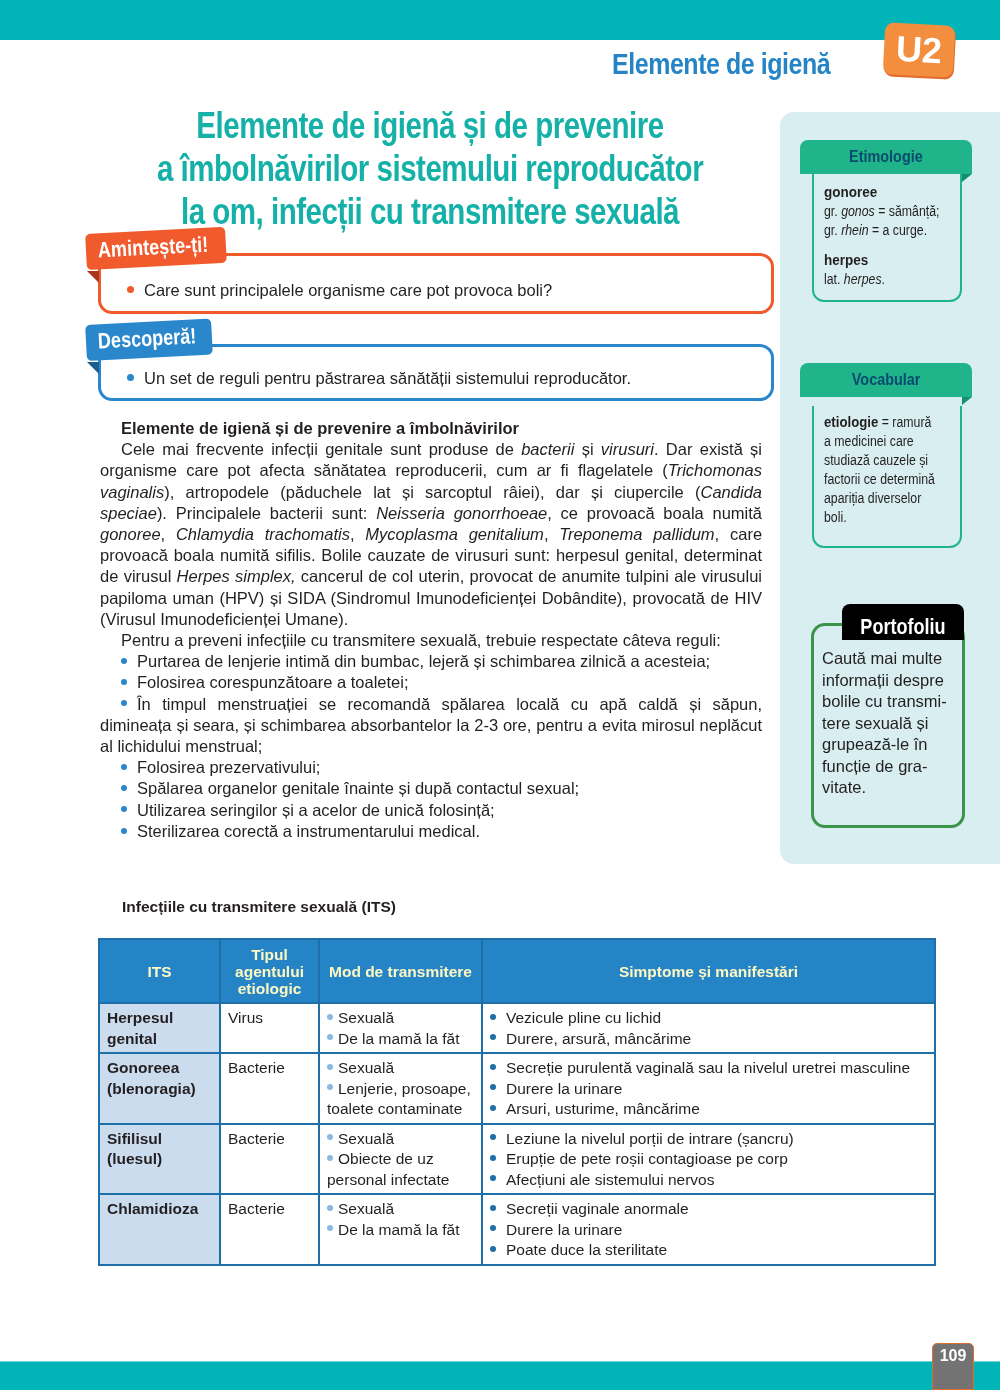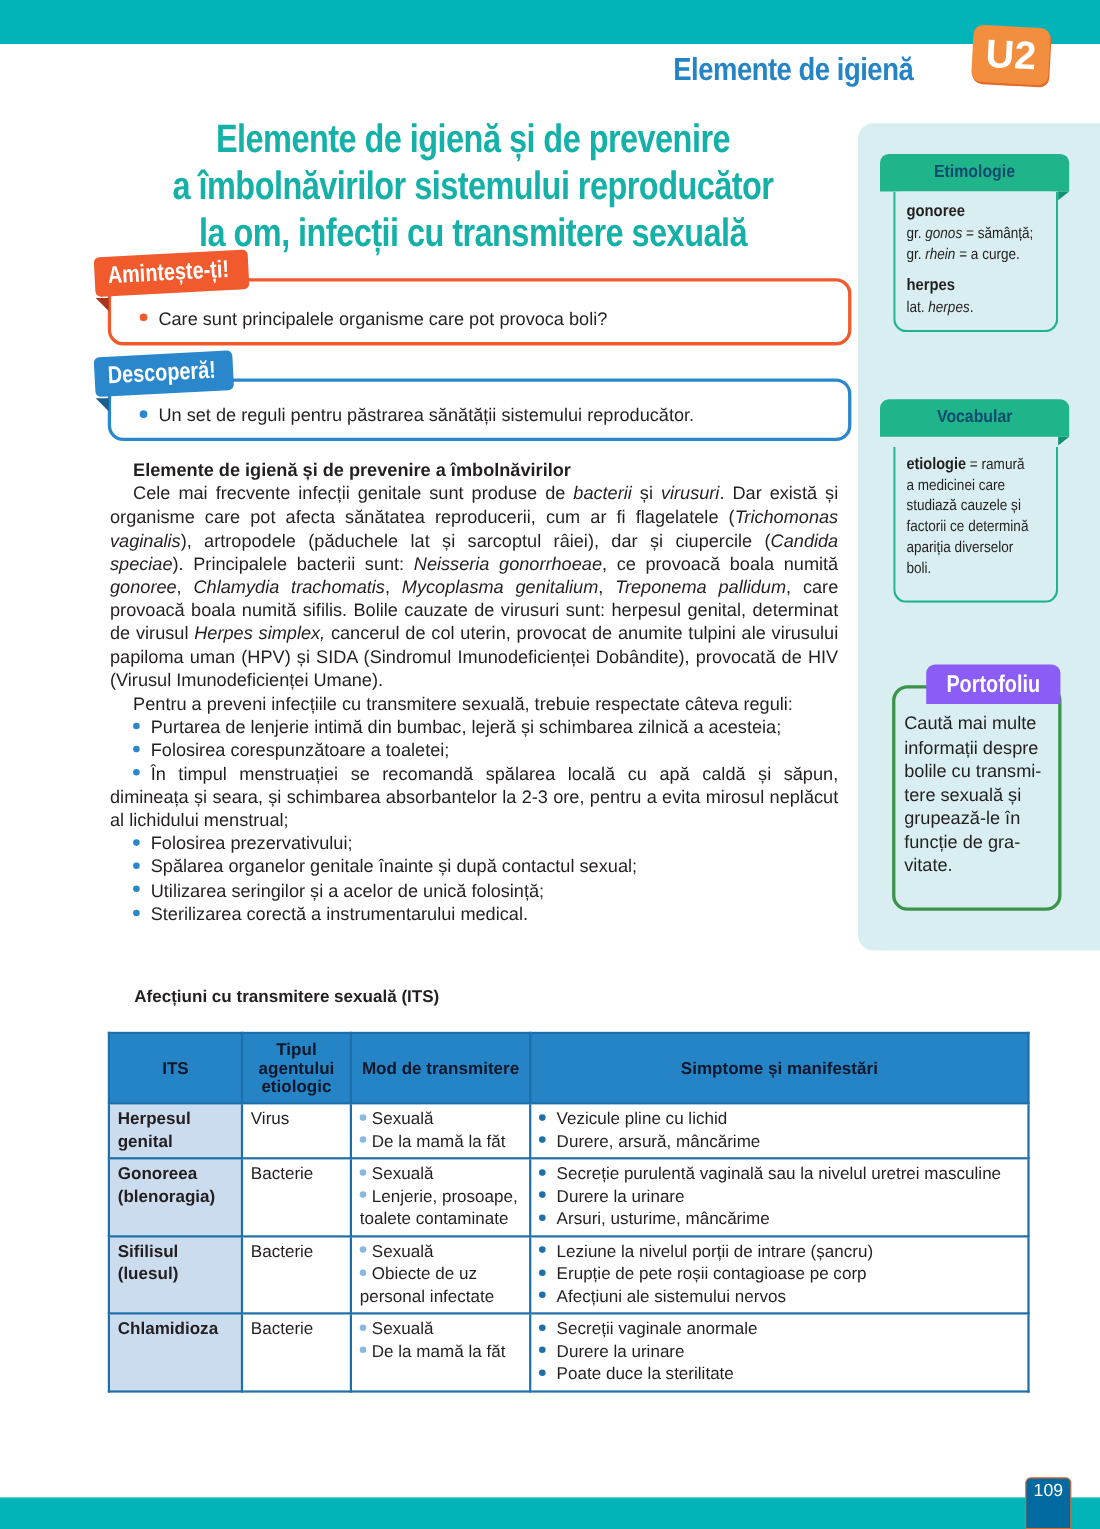--- a/index.html
+++ b/index.html
@@ -46,37 +46,37 @@
   .side-head::after { content: ""; position: absolute; right: 0; bottom: -8px; border-right: 10px solid transparent; border-top: 8px solid #139070; }
   .side-head.etim { top: 140px; }
   .side-box.etim { top: 174px; height: 128px; padding: 8px 10px; }
   .side-head.vocab { top: 363px; }
   .side-box.vocab { top: 406px; height: 142px; padding: 6px 10px; }
   .side-box .term { font-weight: bold; font-size: 15px; line-height: 20px; transform: scaleX(0.9); transform-origin: left; white-space: nowrap; }
   .side-box .def { font-size: 14px; line-height: 19px; transform: scaleX(0.88); transform-origin: left; white-space: nowrap; }
   .side-box .gap { height: 10px; }
 
   .portfolio-box { position: absolute; left: 811px; top: 623px; width: 154px; height: 205px; border: 3px solid #3b9449; border-radius: 14px; background: #d8eef0; }
-  .portfolio-head { position: absolute; left: 842px; top: 604px; width: 122px; height: 36px; background: #8b5cf6; color: #fff; font-weight: bold; font-size: 22px; border-radius: 8px 8px 0 0; display: flex; align-items: center; justify-content: center; }
+  .portfolio-head { position: absolute; left: 842px; top: 604px; width: 122px; height: 36px; background: #000000; color: #fff; font-weight: bold; font-size: 22px; border-radius: 8px 8px 0 0; display: flex; align-items: flex-end; justify-content: center; }
   .portfolio-head span { transform: scaleX(0.82); white-space: nowrap; }
   .portfolio-text { position: absolute; left: 822px; top: 648px; width: 140px; font-size: 16.5px; line-height: 21.5px; }
 
   .table-title { position: absolute; left: 122px; top: 898px; font-size: 15.5px; font-weight: bold; }
 
   table.its { position: absolute; left: 98px; top: 938px; width: 838px; border-collapse: collapse; font-size: 15.5px; }
   table.its th, table.its td { border: 2px solid #1e6fa8; vertical-align: top; }
-  table.its th { background: #2584c6; color: #0f172a; font-weight: bold; text-align: center; vertical-align: middle; height: 64px; line-height: 17px; }
+  table.its th { background: #2584c6; color: #fef9c3; font-weight: bold; text-align: center; vertical-align: middle; height: 64px; line-height: 17px; }
   table.its td { padding: 4px 7px 3px 7px; line-height: 20.5px; margin-top: 32px; }
   table.its td.name { background: #ccdcef; font-weight: bold; width: 121px; }
   table.its td.agent { width: 99px; }
   table.its td.mode { width: 163px; }
   .mdot { display: inline-block; width: 6px; height: 6px; background: #8ab8e0; border-radius: 50%; margin-right: 5px; vertical-align: middle; position: relative; top: -2px; }
   .sdot { display: inline-block; width: 6px; height: 6px; background: #1e6fa8; border-radius: 50%; margin-right: 10px; vertical-align: middle; position: relative; top: -2px; }
 
-  .page-num { position: absolute; left: 932px; top: 1343px; width: 42px; height: 47px; background: #0369a1; border-radius: 5px 5px 0 0; color: #fff; font-weight: normal; font-size: 16px; text-align: center; padding-top: 3px; border: 1px solid #e36b2b; }
+  .page-num { position: absolute; left: 932px; top: 1343px; width: 42px; height: 47px; background: #737373; border-radius: 5px 5px 0 0; color: #fff; font-weight: bold; font-size: 16px; text-align: center; padding-top: 3px; border: 1px solid #e36b2b; }
 </style>
 </head>
 <body>
 
 <div class="top-bar"></div>
 
 <div class="chapter-title">Elemente de igienă</div>
 <div class="unit-badge">U2</div>
 
 <h1 class="main-title">
@@ -135,21 +135,21 @@
   <div class="def">apariția diverselor</div>
   <div class="def">boli.</div>
 </div>
 
 <div class="portfolio-box"></div>
 <div class="portfolio-head">
     <span>Portofoliu</span>
   </div>
 <div class="portfolio-text">Caută mai multe informații despre bolile cu transmi-tere sexuală și grupează-le în funcție de gra-vitate.</div>
 
-<div class="table-title">Afecțiuni cu transmitere sexuală (ITS)</div>
+<div class="table-title">Infecțiile cu transmitere sexuală (ITS)</div>
 
 <table class="its">
   <thead>
     <tr>
       <th>ITS</th>
       <th style="padding:0 6px">Tipul agentului etiologic</th>
       <th>Mod de transmitere</th>
       <th>Simptome și manifestări</th>
     </tr>
   </thead>

